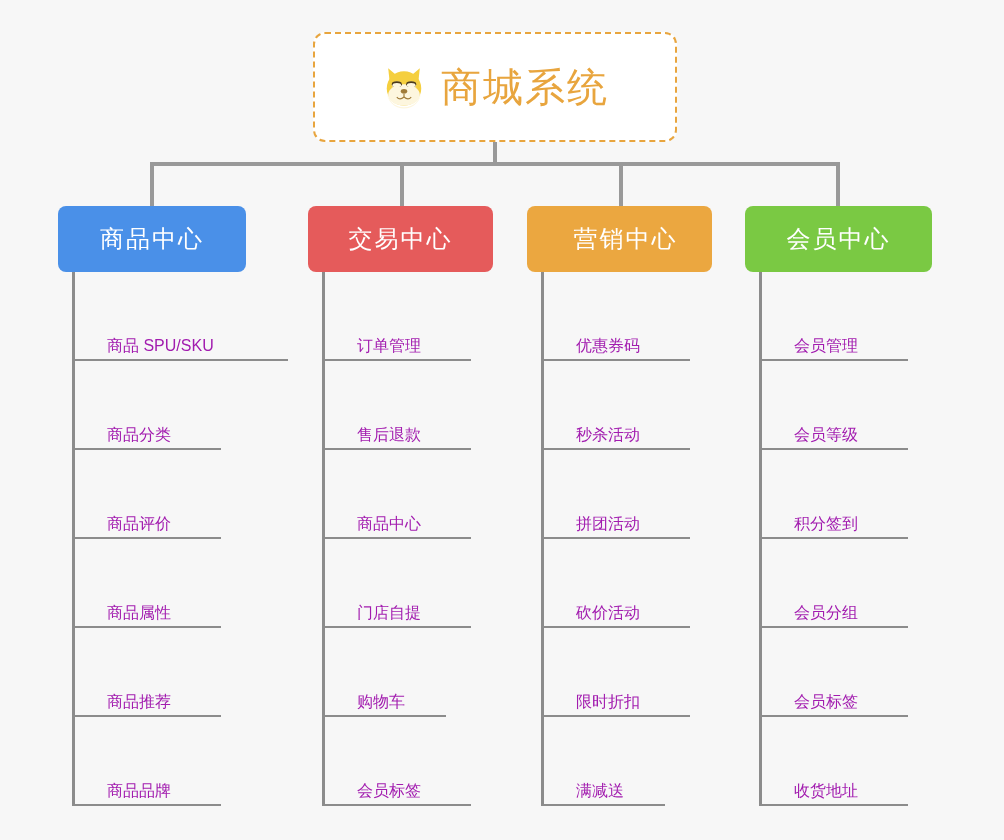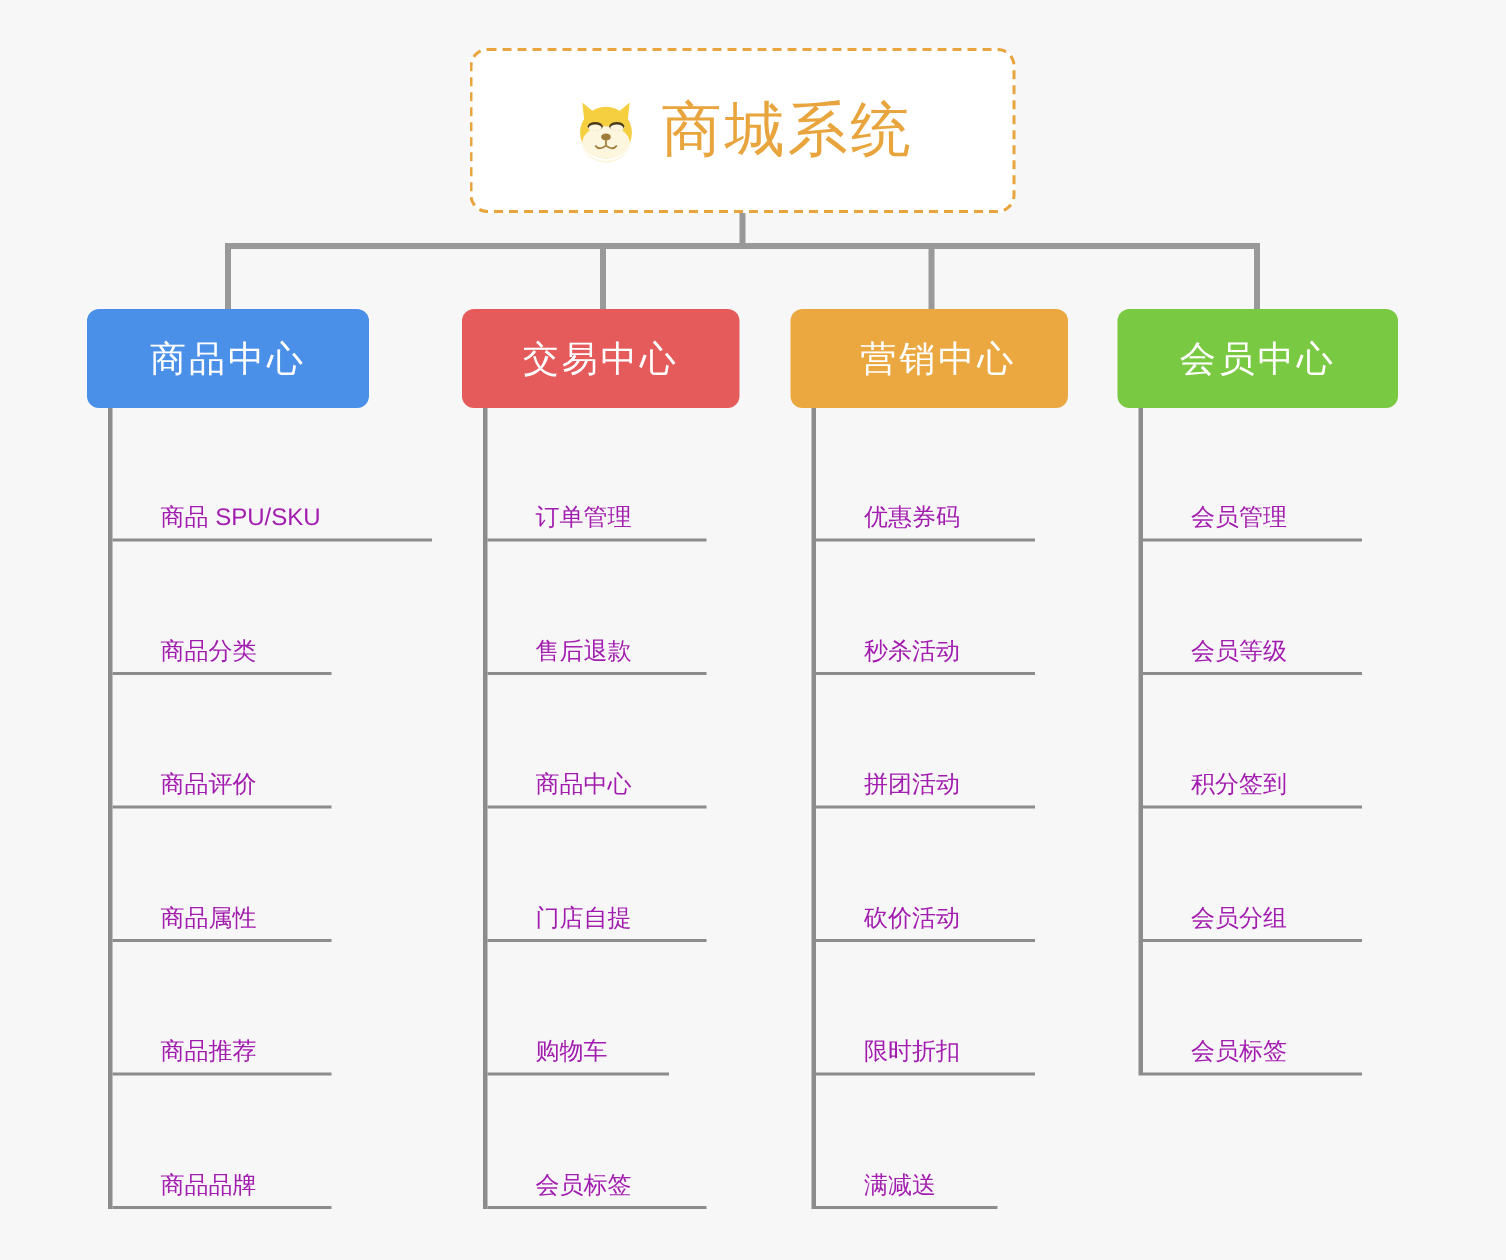--- a/index.html
+++ b/index.html
@@ -253,16 +253,20 @@
         <span class="leaf-label">积分签到</span>
       </div>
       <div class="leaf-item">
         <span class="leaf-underline" style="width: 146px;"></span>
         <span class="leaf-label">会员分组</span>
       </div>
       <div class="leaf-item">
         <span class="leaf-underline" style="width: 146px;"></span>
         <span class="leaf-label">会员标签</span>
       </div>
+      <div class="leaf-item">
+        <span class="leaf-underline" style="width: 146px;"></span>
+        <span class="leaf-label">收货地址</span>
+      </div>
     </div>
   </div>
 
 </div>
 
 </body></html>

